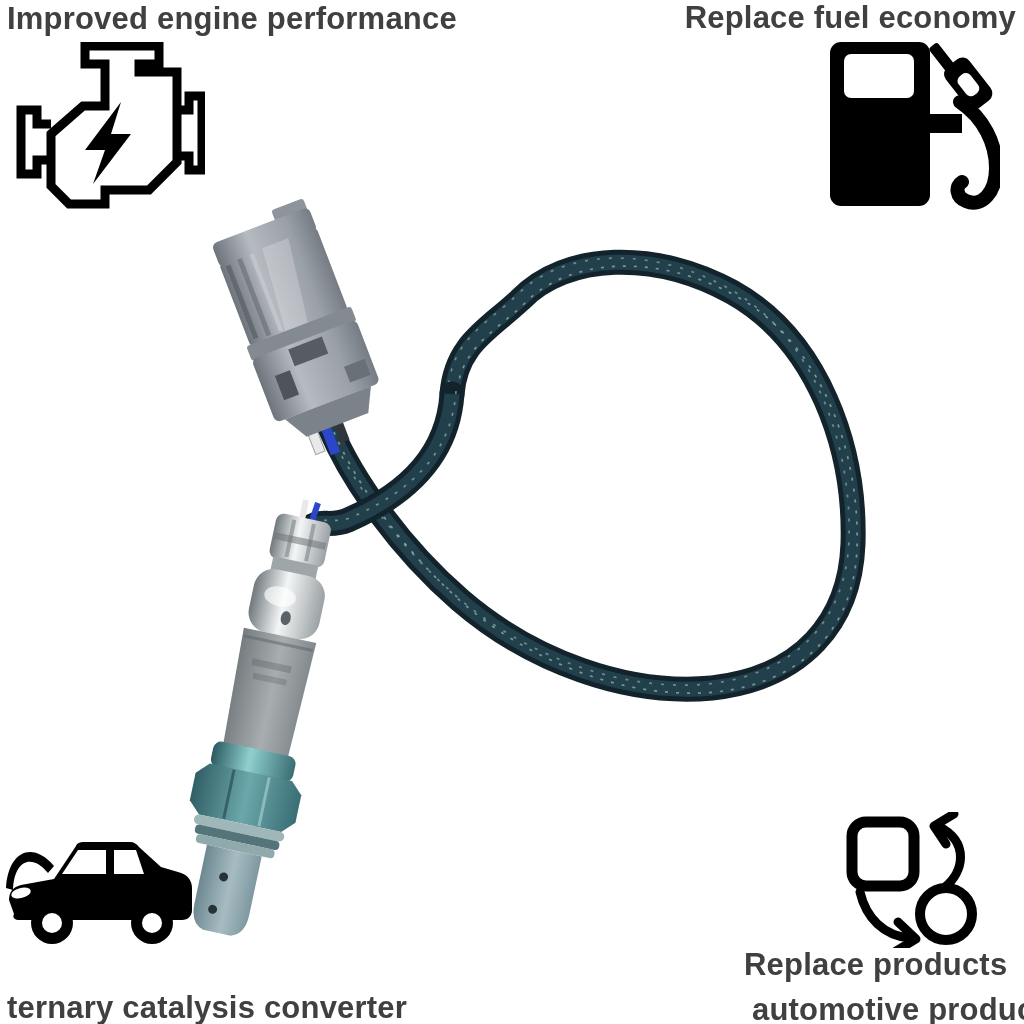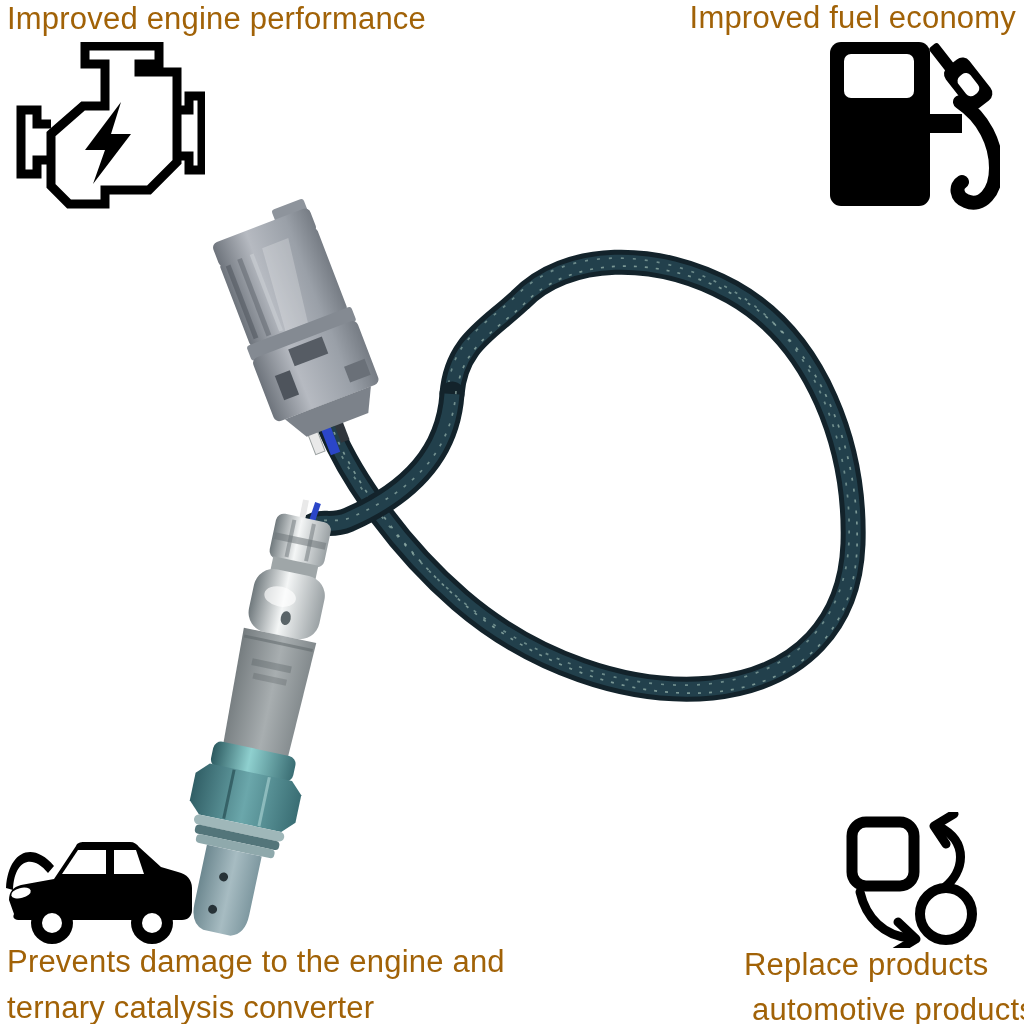--- a/index.html
+++ b/index.html
@@ -1,39 +1,38 @@
 <!DOCTYPE html>
 <html><head>
 <meta charset="utf-8">
 <style>
   html,body{margin:0;padding:0;background:#fff;}
   .canvas{position:relative;width:1024px;height:1024px;background:#ffffff;overflow:hidden;
           font-family:"Liberation Sans", sans-serif;color:#141414;}
-  .label{position:absolute;font-size:31px;line-height:36px;letter-spacing:0.2px;white-space:nowrap;color:#a16207;}
+  .label{position:absolute;font-size:31px;line-height:36px;letter-spacing:0.2px;white-space:nowrap;color:#404040;font-weight:bold;}
   .lbl-tl{left:7px;top:1px;}
   .lbl-tr{right:8px;top:0px;}
   .lbl-bl1{left:7px;top:944px;}
   .lbl-bl2{left:7px;top:990px;}
   .lbl-br1{left:744px;top:947px;}
   .lbl-br2{left:752px;top:992px;}
   .icon{position:absolute;}
   .icon-engine{left:5px;top:42px;}
   .icon-fuel{left:828px;top:40px;}
   .icon-car{left:4px;top:836px;}
   .icon-replace{left:840px;top:812px;}
   .product{position:absolute;left:0;top:0;}
 </style>
 </head>
 <body>
 
 <div class="canvas">
 
   <div class="label lbl-tl">Improved engine performance</div>
-  <div class="label lbl-tr">Improved fuel economy</div>
-  <div class="label lbl-bl1">Prevents damage to the engine and</div>
+  <div class="label lbl-tr">Replace fuel economy</div>
   <div class="label lbl-bl2">ternary catalysis converter</div>
   <div class="label lbl-br1">Replace products</div>
   <div class="label lbl-br2">automotive products</div>
 
   <svg class="icon icon-engine" width="200" height="168" viewBox="0 0 200 168">
     <path d="M46,92 L78,64 L100,64 L100,22 L80,22 L80,4 L154,4 L154,22 L134,22 L134,30 L172,30
              L172,120 L144,148 L100,148 L100,162 L64,162 L46,144 Z" fill="none" stroke="#000" stroke-width="9" stroke-linejoin="miter"></path>
     <path d="M46,82 L32,82 L32,68 L16,68 L16,132 L32,132 L32,118 L46,118" fill="none" stroke="#000" stroke-width="9"></path>
     <path d="M172,68 L184,68 L184,54 L197,54 L197,128 L184,128 L184,114 L172,114" fill="none" stroke="#000" stroke-width="9"></path>
     <path d="M116,60 L80,108 L100,108 L88,142 L126,92 L106,92 Z" fill="#000"></path>

